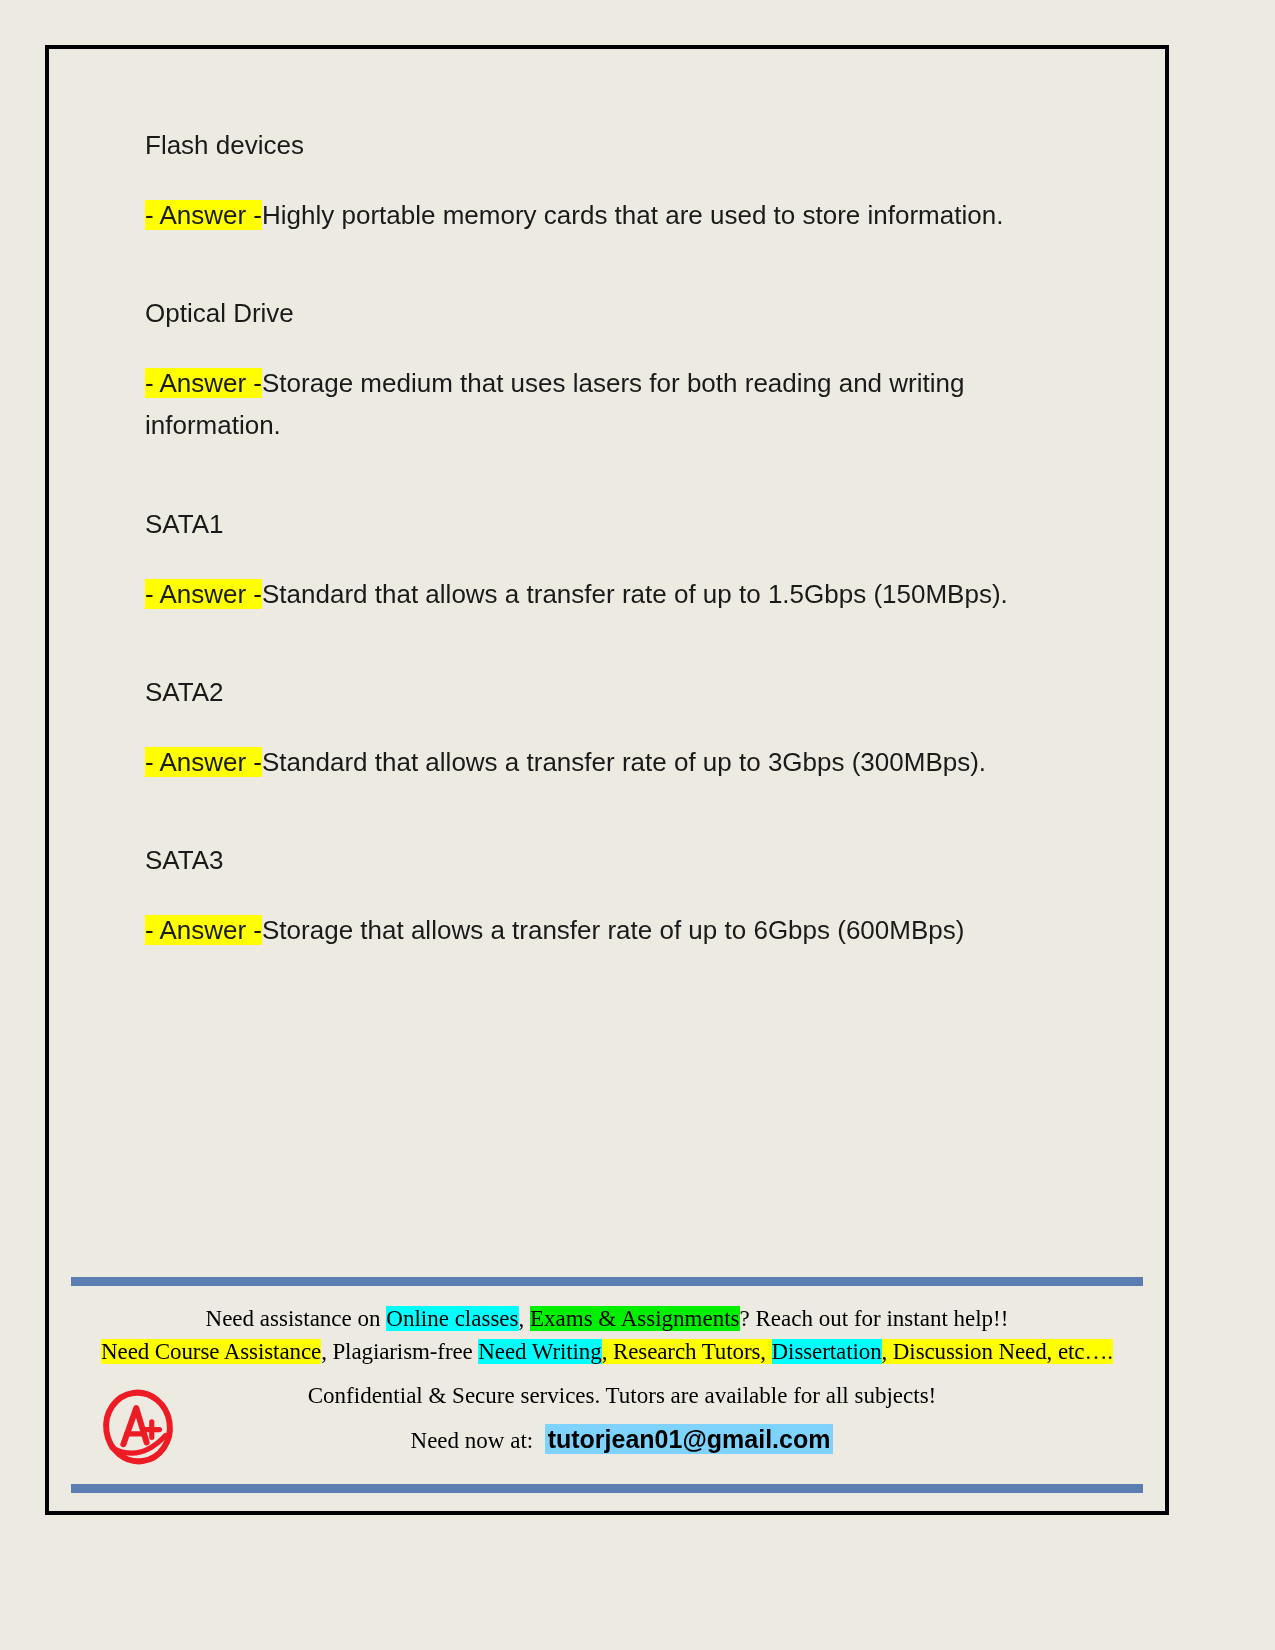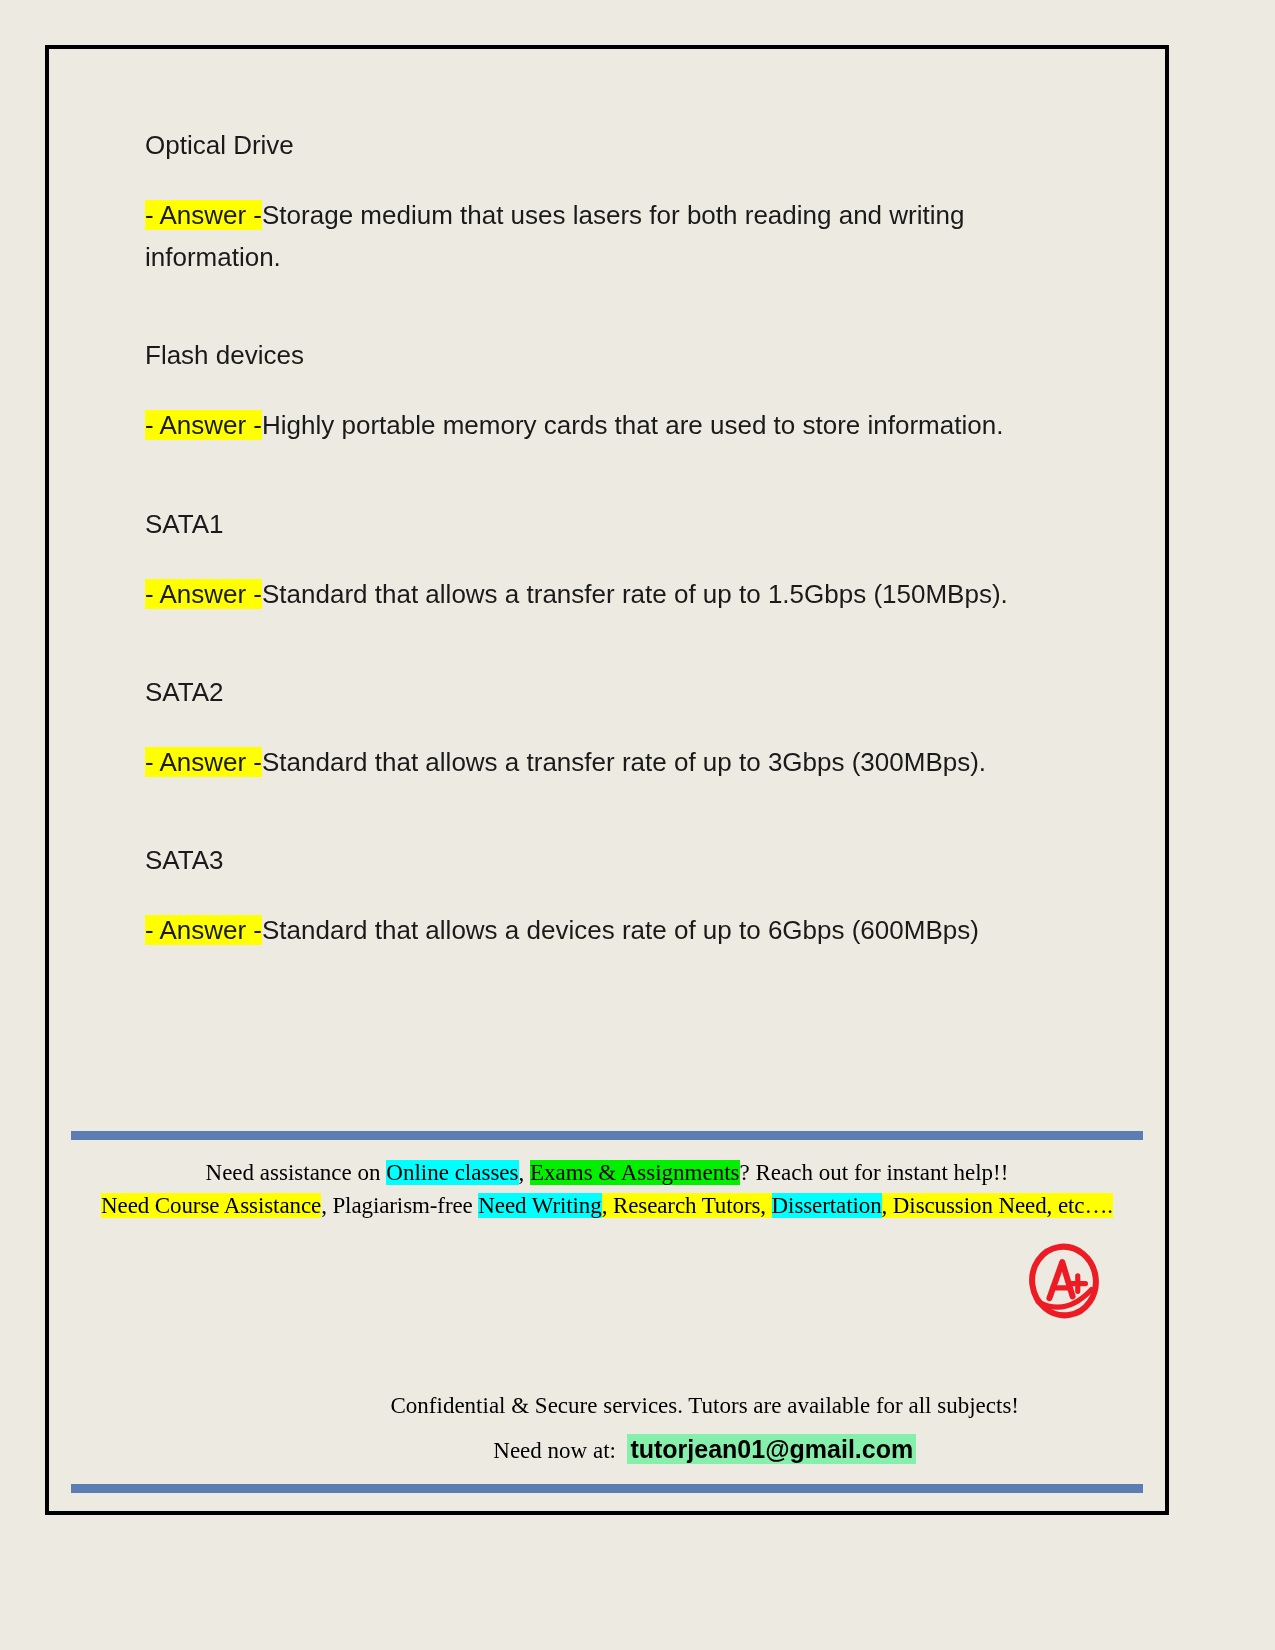--- a/index.html
+++ b/index.html
@@ -95,23 +95,22 @@
     padding: 0 14px;
   }
 
   .promo-line2 {
     font-size: 23px;
     letter-spacing: -0.1px;
   }
 
   .footer-lower {
     display: flex;
-    align-items: flex-end;
-    padding: 10px 26px 0 14px;
-    flex-direction: column;
+    align-items: flex-start;
+    padding: 10px 14px 0 14px;
   }
 
   .logo-wrap {
     width: 150px;
     flex: 0 0 150px;
     display: flex;
     justify-content: center;
     padding-top: 6px;
   }
 
@@ -132,54 +131,54 @@
   }
 
   .email-line {
     margin-top: 4px;
   }
 
   .email-addr {
     font-family: "Liberation Sans", sans-serif;
     font-weight: bold;
     font-size: 25px;
-    background: #86efac;
+    background: #7dd3fc;
     padding: 1px 3px;
   }
 </style>
 </head>
 <body>
 
 <div class="page">
 
   <div class="content">
 
     <div class="qa-block">
+      <p class="term">Flash devices</p>
+      <p class="answer"><span class="hl-yellow">- Answer -</span><span>Highly portable memory cards that are used to store information.</span></p>
+    </div>
+
+    <div class="qa-block">
       <p class="term">Optical Drive</p>
       <p class="answer"><span class="hl-yellow">- Answer -</span><span>Storage medium that uses lasers for both reading and writing information.</span></p>
     </div>
 
     <div class="qa-block">
-      <p class="term">Flash devices</p>
-      <p class="answer"><span class="hl-yellow">- Answer -</span><span>Highly portable memory cards that are used to store information.</span></p>
-    </div>
-
-    <div class="qa-block">
       <p class="term">SATA1</p>
       <p class="answer"><span class="hl-yellow">- Answer -</span><span>Standard that allows a transfer rate of up to 1.5Gbps (150MBps).</span></p>
     </div>
 
     <div class="qa-block">
       <p class="term">SATA2</p>
       <p class="answer"><span class="hl-yellow">- Answer -</span><span>Standard that allows a transfer rate of up to 3Gbps (300MBps).</span></p>
     </div>
 
     <div class="qa-block">
       <p class="term">SATA3</p>
-      <p class="answer"><span class="hl-yellow">- Answer -</span><span>Standard that allows a devices rate of up to 6Gbps (600MBps)</span></p>
+      <p class="answer"><span class="hl-yellow">- Answer -</span><span>Storage that allows a transfer rate of up to 6Gbps (600MBps)</span></p>
     </div>
 
   </div>
 
   <div class="footer">
 
     <div class="rule rule-top"></div>
 
     <div class="promo"><span>Need assistance on </span><span class="hl-cyan">Online classes</span><span>, </span><span class="hl-green">Exams &amp; Assignments</span><span>? Reach out for instant help!!</span></div>
 

